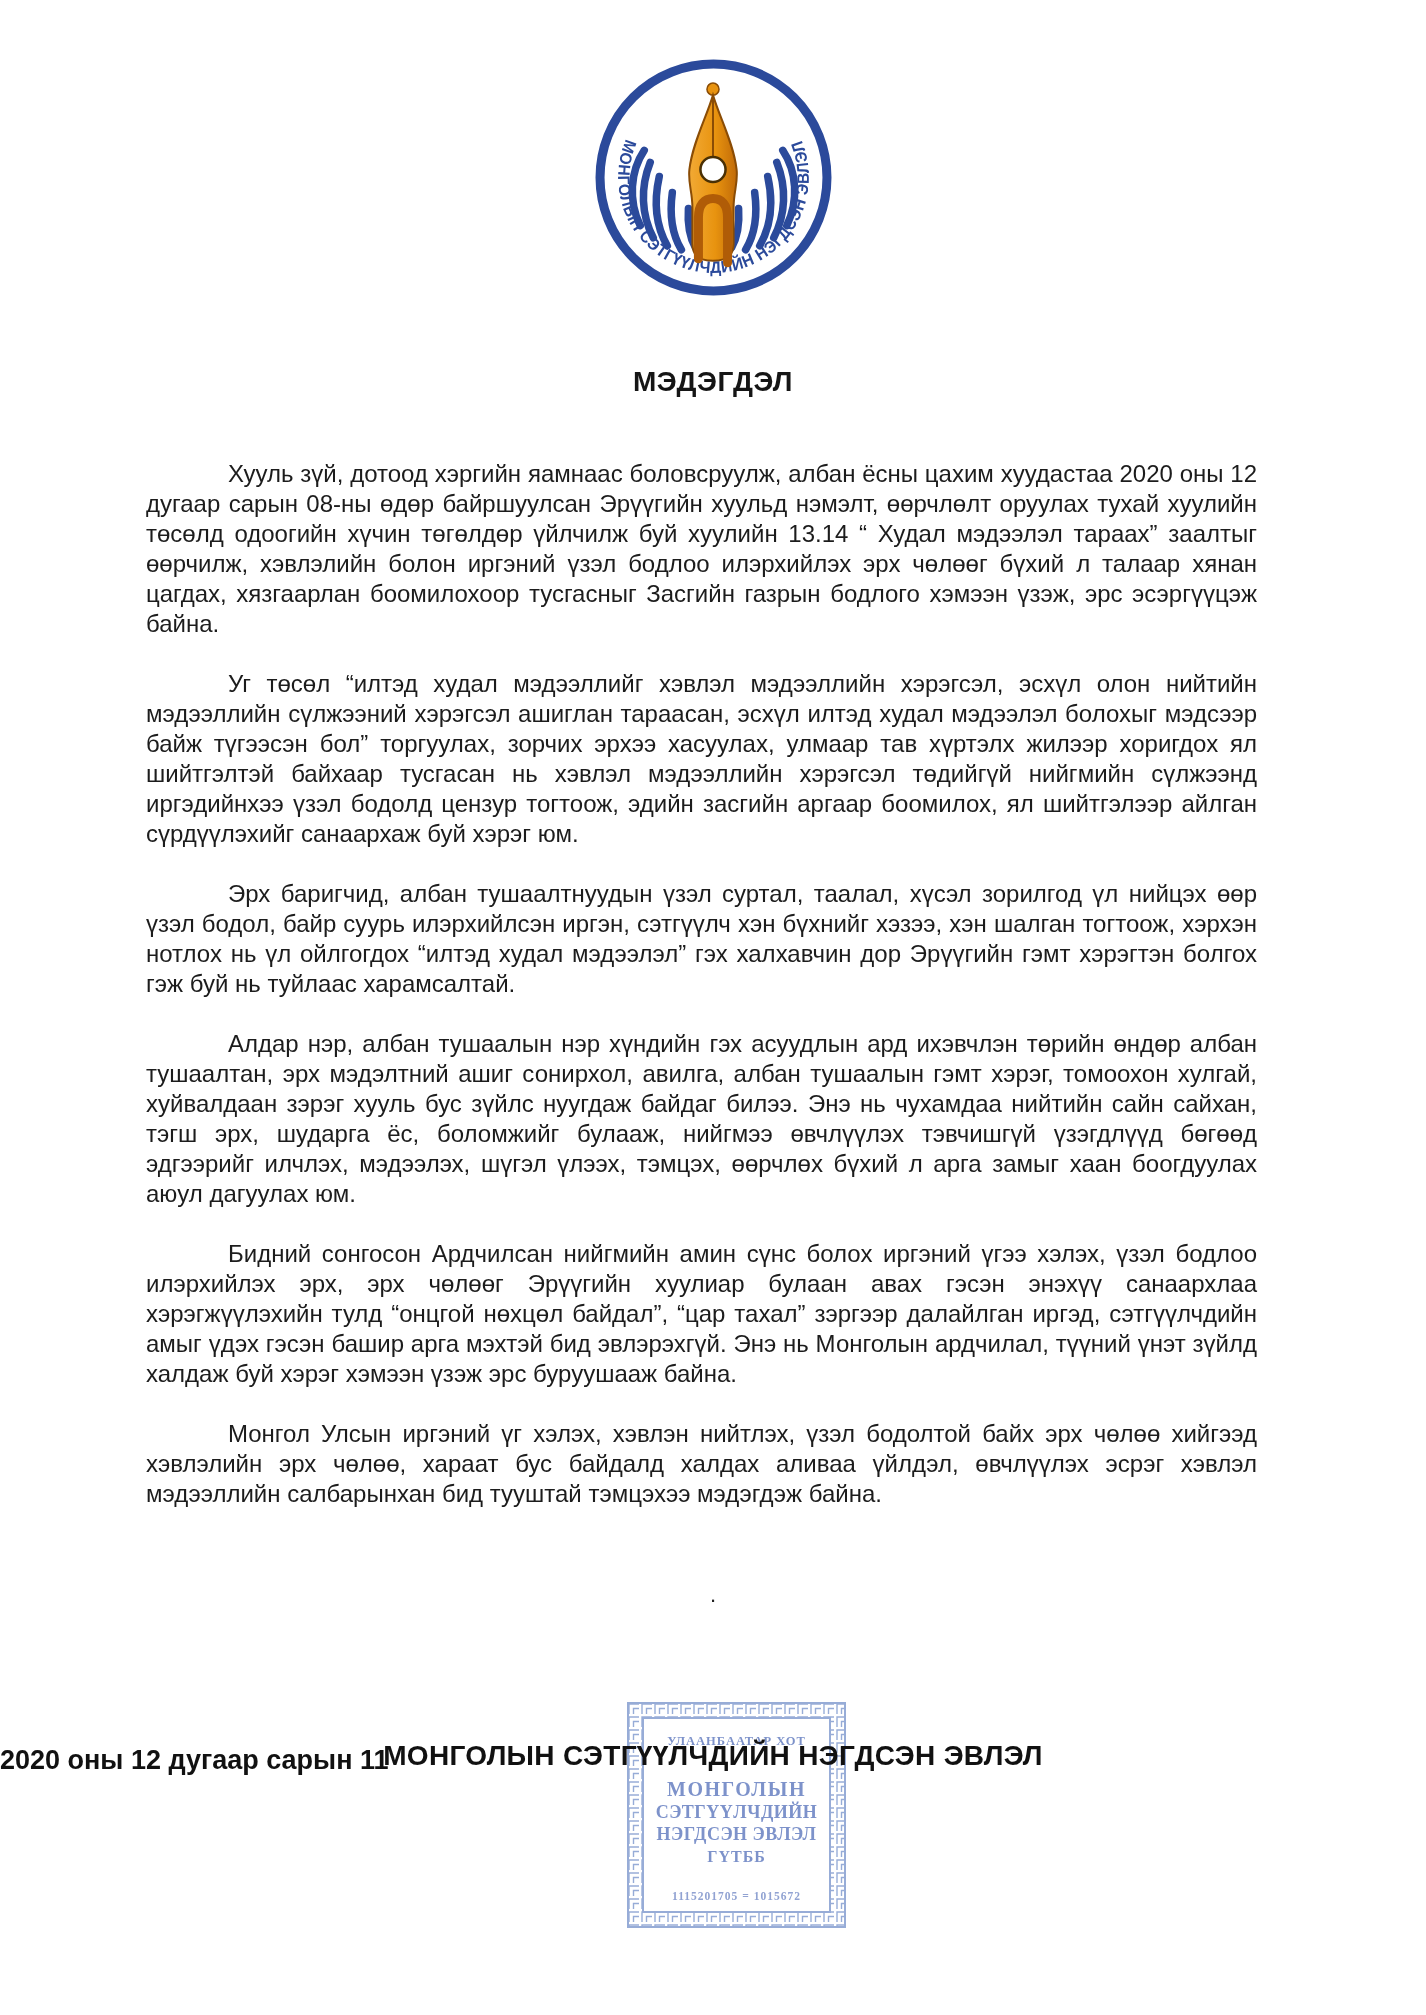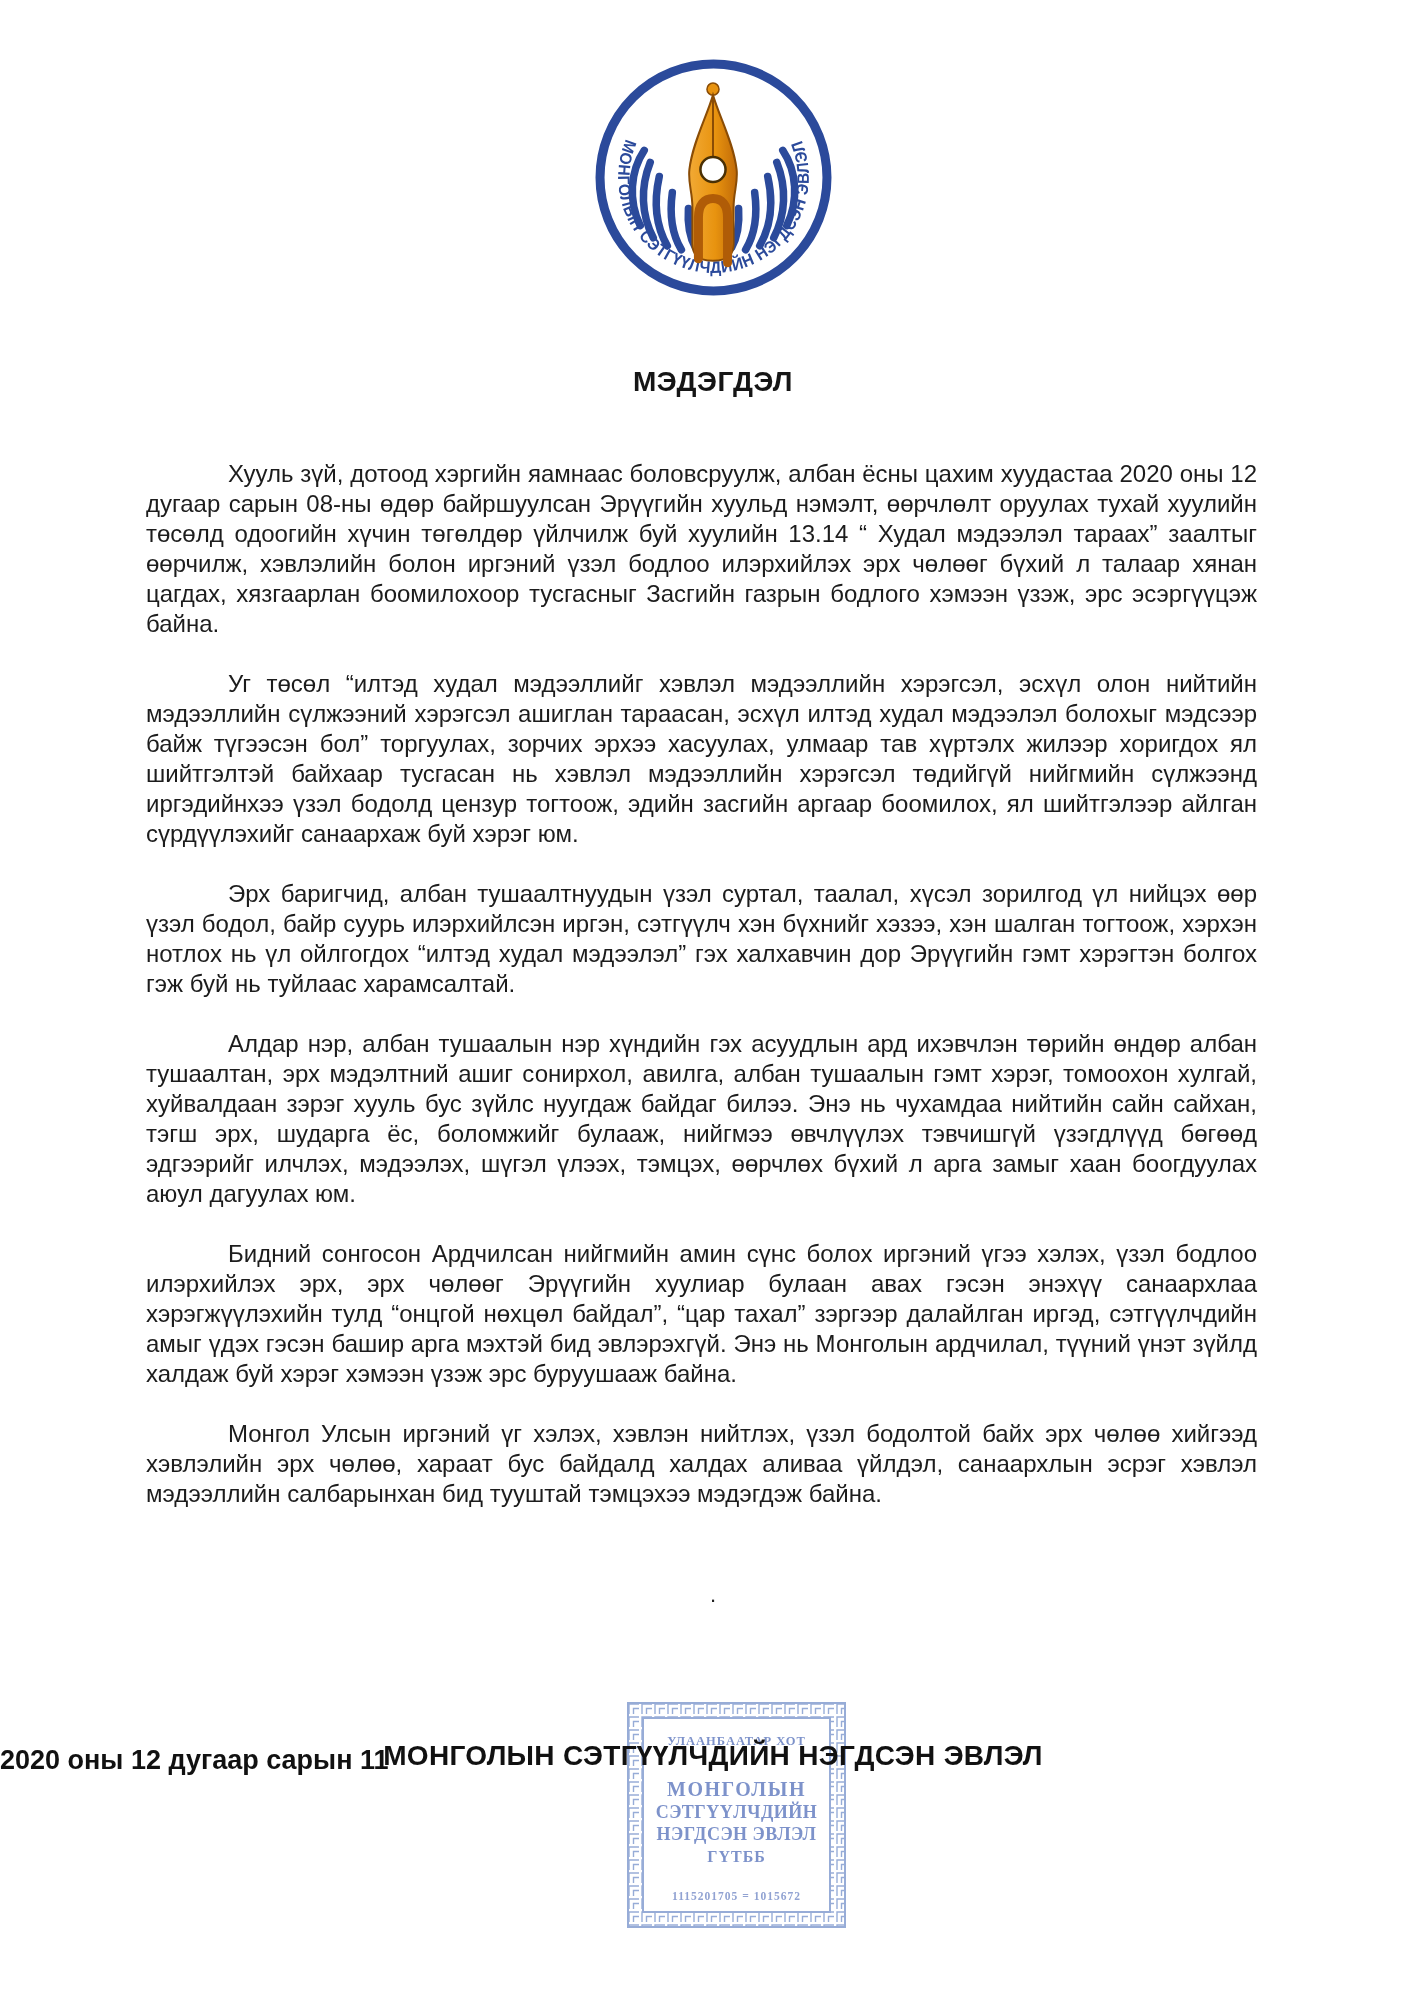--- a/index.html
+++ b/index.html
@@ -99,21 +99,21 @@
   </svg>
 
   <div class="doc-title">МЭДЭГДЭЛ</div>
 
   <div class="doc-body">
     <p>Хууль зүй, дотоод хэргийн яамнаас боловсруулж, албан ёсны цахим хуудастаа 2020 оны 12 дугаар сарын 08-ны өдөр байршуулсан Эрүүгийн хуульд нэмэлт, өөрчлөлт оруулах тухай хуулийн төсөлд одоогийн хүчин төгөлдөр үйлчилж буй хуулийн 13.14 “ Худал мэдээлэл тараах” заалтыг өөрчилж, хэвлэлийн болон иргэний үзэл бодлоо илэрхийлэх эрх чөлөөг бүхий л талаар хянан цагдах, хязгаарлан боомилохоор тусгасныг Засгийн газрын бодлого хэмээн үзэж, эрс эсэргүүцэж байна.</p>
     <p>Уг төсөл “илтэд худал мэдээллийг хэвлэл мэдээллийн хэрэгсэл, эсхүл олон нийтийн мэдээллийн сүлжээний хэрэгсэл ашиглан тараасан, эсхүл илтэд худал мэдээлэл болохыг мэдсээр байж түгээсэн бол” торгуулах, зорчих эрхээ хасуулах, улмаар тав хүртэлх жилээр хоригдох ял шийтгэлтэй байхаар тусгасан нь хэвлэл мэдээллийн хэрэгсэл төдийгүй нийгмийн сүлжээнд иргэдийнхээ үзэл бодолд цензур тогтоож, эдийн засгийн аргаар боомилох, ял шийтгэлээр айлган сүрдүүлэхийг санаархаж буй хэрэг юм.</p>
     <p>Эрх баригчид, албан тушаалтнуудын үзэл суртал, таалал, хүсэл зорилгод үл нийцэх өөр үзэл бодол, байр суурь илэрхийлсэн иргэн, сэтгүүлч хэн бүхнийг хэзээ, хэн шалган тогтоож, хэрхэн нотлох нь үл ойлгогдох “илтэд худал мэдээлэл” гэх халхавчин дор Эрүүгийн гэмт хэрэгтэн болгох гэж буй нь туйлаас харамсалтай.</p>
     <p>Алдар нэр, албан тушаалын нэр хүндийн гэх асуудлын ард ихэвчлэн төрийн өндөр албан тушаалтан, эрх мэдэлтний ашиг сонирхол, авилга, албан тушаалын гэмт хэрэг, томоохон хулгай, хуйвалдаан зэрэг хууль бус зүйлс нуугдаж байдаг билээ. Энэ нь чухамдаа нийтийн сайн сайхан, тэгш эрх, шударга ёс, боломжийг булааж, нийгмээ өвчлүүлэх тэвчишгүй үзэгдлүүд бөгөөд эдгээрийг илчлэх, мэдээлэх, шүгэл үлээх, тэмцэх, өөрчлөх бүхий л арга замыг хаан боогдуулах аюул дагуулах юм.</p>
     <p>Бидний сонгосон Ардчилсан нийгмийн амин сүнс болох иргэний үгээ хэлэх, үзэл бодлоо илэрхийлэх эрх, эрх чөлөөг Эрүүгийн хуулиар булаан авах гэсэн энэхүү санаархлаа хэрэгжүүлэхийн тулд “онцгой нөхцөл байдал”, “цар тахал” зэргээр далайлган иргэд, сэтгүүлчдийн амыг үдэх гэсэн башир арга мэхтэй бид эвлэрэхгүй. Энэ нь Монголын ардчилал, түүний үнэт зүйлд халдаж буй хэрэг хэмээн үзэж эрс буруушааж байна.</p>
-    <p>Монгол Улсын иргэний үг хэлэх, хэвлэн нийтлэх, үзэл бодолтой байх эрх чөлөө хийгээд хэвлэлийн эрх чөлөө, хараат бус байдалд халдах аливаа үйлдэл, санаархлын эсрэг хэвлэл мэдээллийн салбарынхан бид тууштай тэмцэхээ мэдэгдэж байна.</p>
+    <p>Монгол Улсын иргэний үг хэлэх, хэвлэн нийтлэх, үзэл бодолтой байх эрх чөлөө хийгээд хэвлэлийн эрх чөлөө, хараат бус байдалд халдах аливаа үйлдэл, өвчлүүлэх эсрэг хэвлэл мэдээллийн салбарынхан бид тууштай тэмцэхээ мэдэгдэж байна.</p>
   </div>
 
   <div class="stray-mark">.</div>
 
   <svg class="stamp" viewBox="0 0 219 226" aria-hidden="true">
     <defs>
       <pattern id="meander" width="13" height="13" patternUnits="userSpaceOnUse">
         <path d="M2,12 V2 H12 M6.5,12 V6.5 H12" stroke="#8fa6d4" stroke-width="1.4" fill="none"></path>
       </pattern>
     </defs>

